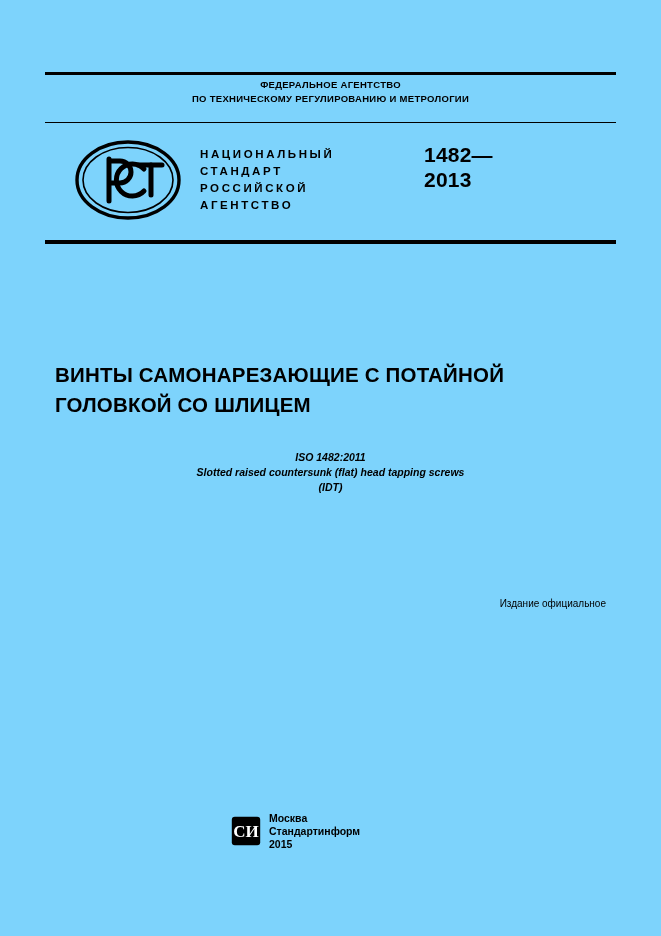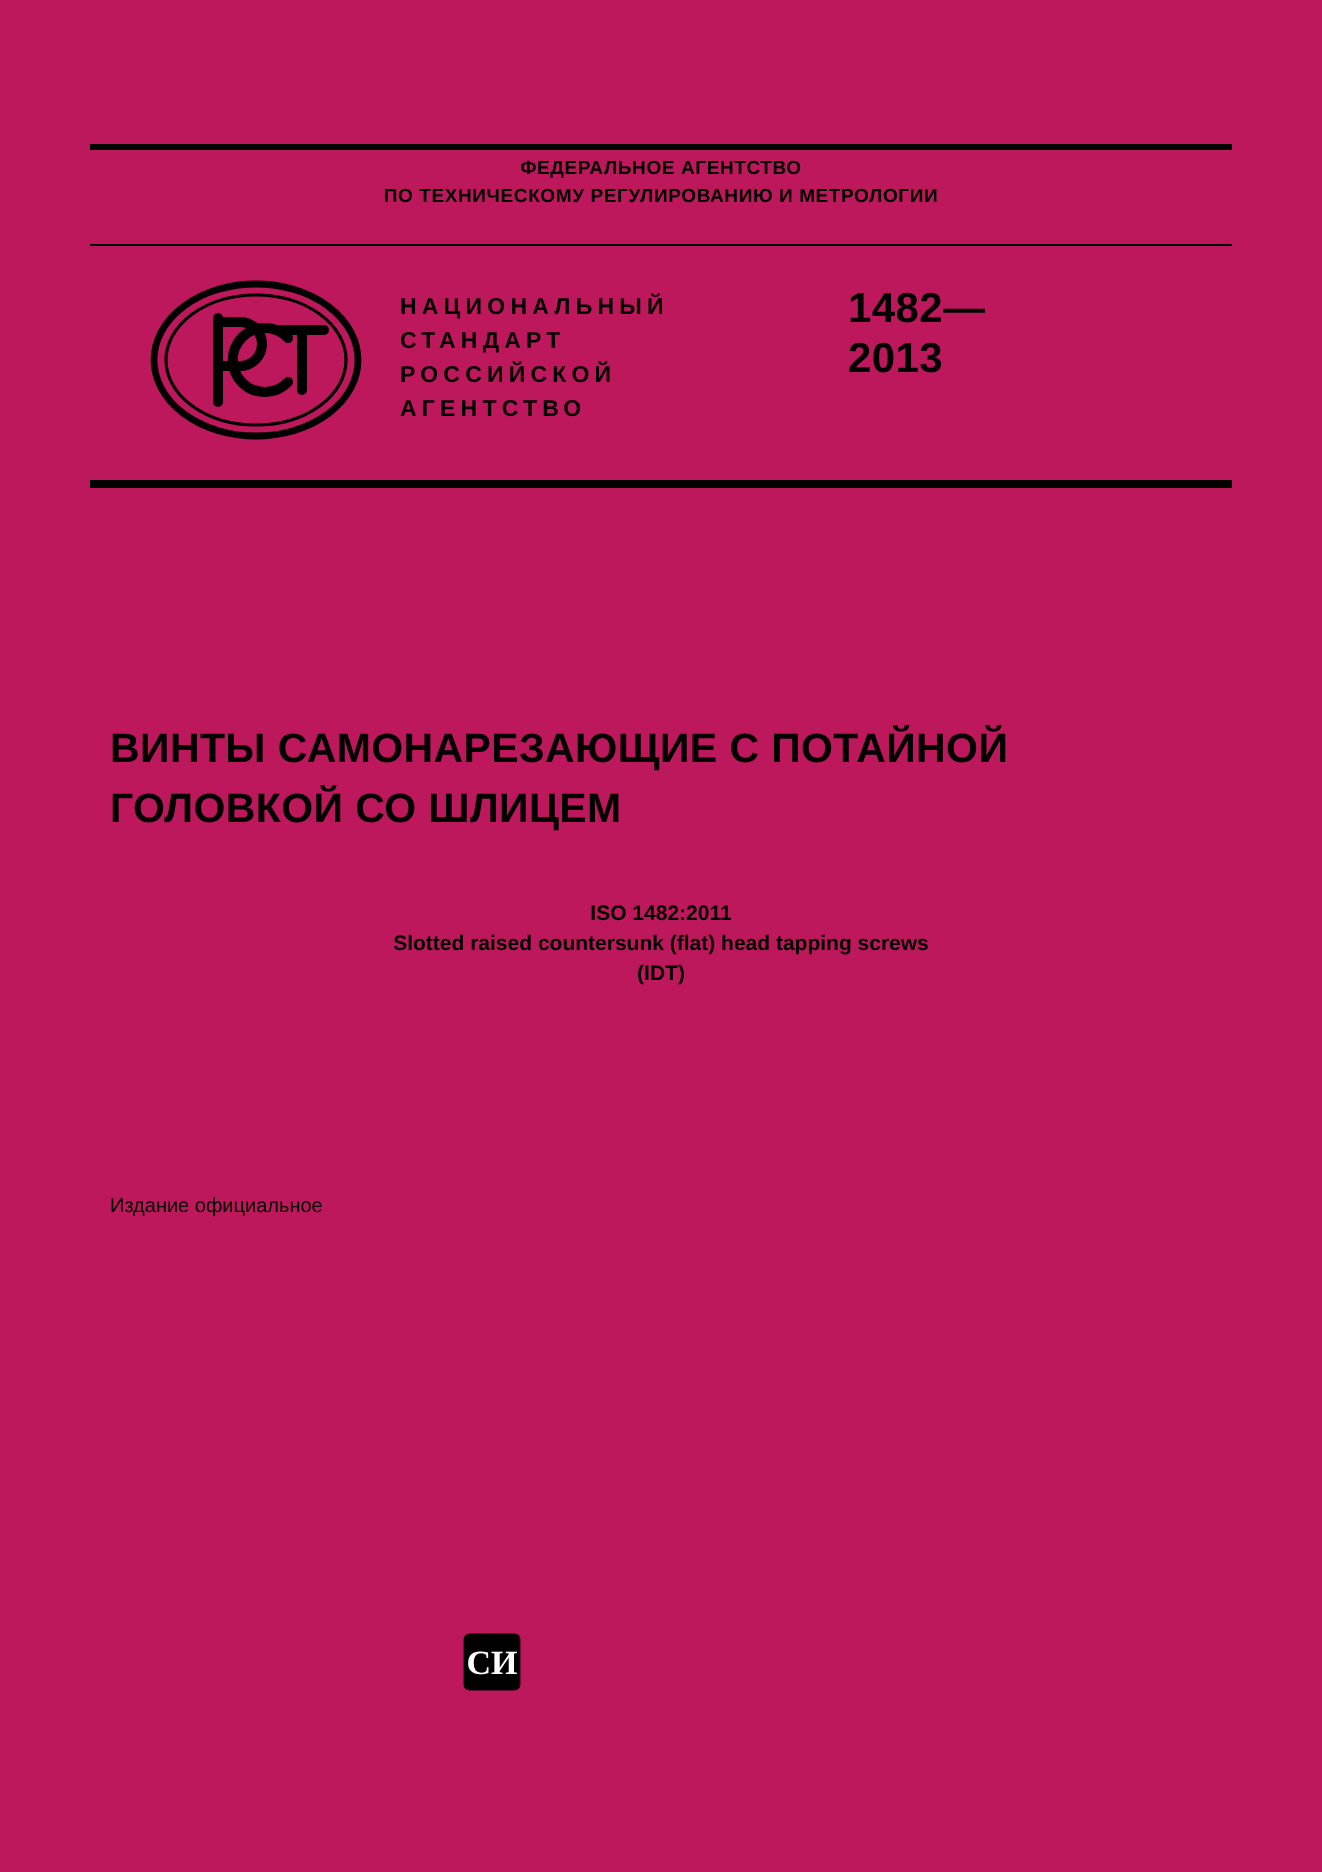--- a/index.html
+++ b/index.html
@@ -13,21 +13,21 @@
     font-family: "Liberation Sans", sans-serif;
     color: #000000;
     position: relative;
     overflow: hidden;
   }
   .page {
     position: absolute;
     left: 0; top: 0;
     width: 661px;
     height: 936px;
-    background: #be185d;
+    background: #7dd3fc;
   }
   
   .agency {
     position: absolute;
     left: 45px;
     top: 78px;
     width: 571px;
     text-align: center;
     font-size: 9.5px;
     font-weight: bold;
@@ -92,28 +92,29 @@
   
   .iso-block {
     position: absolute;
     left: 55px;
     top: 450px;
     width: 551px;
     text-align: center;
     font-size: 10.5px;
     font-weight: bold;
     line-height: 15px;
+    font-style: italic;
   }
   
   .official {
     position: absolute;
     left: 55px;
     top: 598px;
     width: 551px;
-    text-align: left;
+    text-align: right;
     font-size: 10px;
     font-weight: normal;
   }
   
   .footer {
     position: absolute;
     left: 231px;
     top: 812px;
     width: 200px;
     height: 50px;
@@ -193,15 +194,20 @@
 
   <div class="official">Издание официальное</div>
 
   <div class="footer">
     <div class="footer-logo">
       <svg width="30" height="30" viewBox="0 0 30 30" xmlns="http://www.w3.org/2000/svg">
         <rect x="0.8" y="0.8" width="28.4" height="28.4" rx="3" fill="#000"></rect>
         <text x="15" y="21" font-family="Liberation Serif, serif" font-size="17" font-weight="bold" fill="#ffffff" text-anchor="middle">СИ</text>
       </svg>
     </div>
+    <div class="footer-text">
+      <div>Москва</div>
+      <div>Стандартинформ</div>
+      <div class="year">2015</div>
+    </div>
   </div>
 
 </div>
 
 </body></html>

